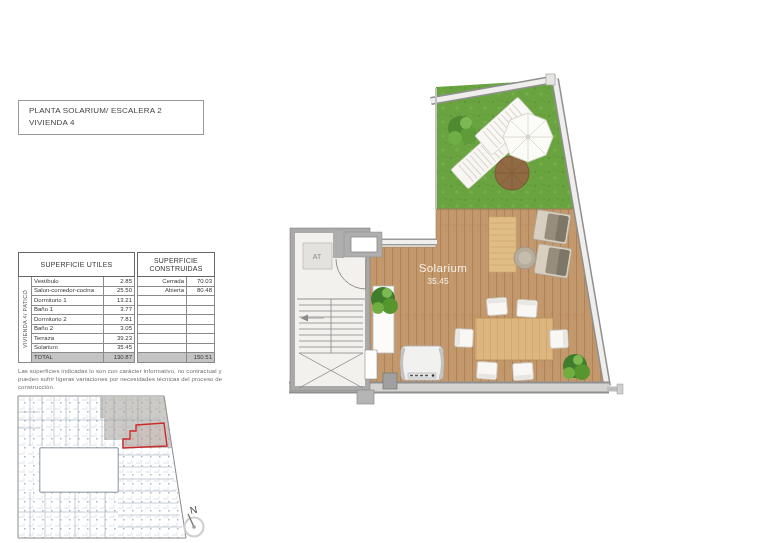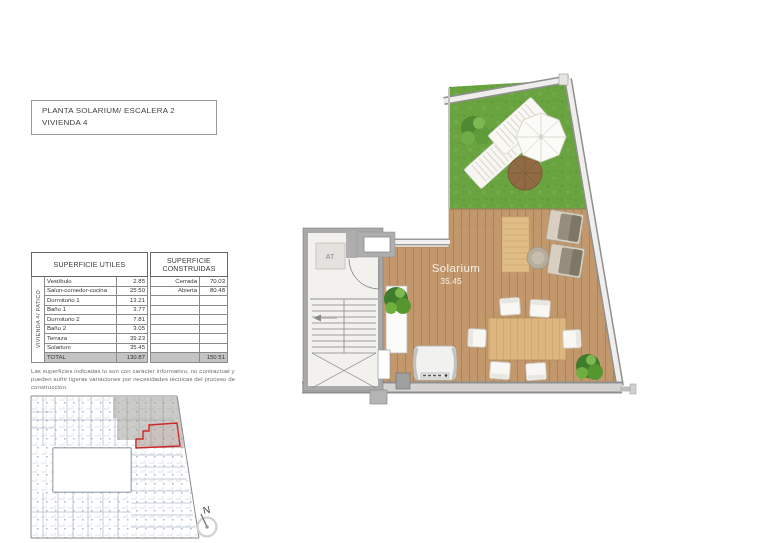--- a/index.html
+++ b/index.html
@@ -1,18 +1,18 @@
 <!DOCTYPE html>
 <html><head>
 <meta charset="utf-8">
 <style>
   html,body{margin:0;padding:0;}
   body{width:768px;height:543px;position:relative;background:#ffffff;
        font-family:"Liberation Sans",sans-serif;overflow:hidden;}
-  .canvas{position:absolute;inset:0;margin-left:13px;}
+  .canvas{position:absolute;inset:0;}
 
   
   .title-box{position:absolute;left:18px;top:100px;width:186px;height:35px;
     border:1px solid #9a9a9a;box-sizing:border-box;padding:4px 0 0 10px;
     font-size:8px;line-height:12px;color:#3f3f3f;letter-spacing:.2px;}
 
   
   .areas{position:absolute;left:18px;top:252px;border-collapse:collapse;
     table-layout:fixed;font-size:6px;color:#3a3a3a;}
   .areas td,.areas th{padding:0 2px;height:9.5px;line-height:7px;font-weight:normal;

